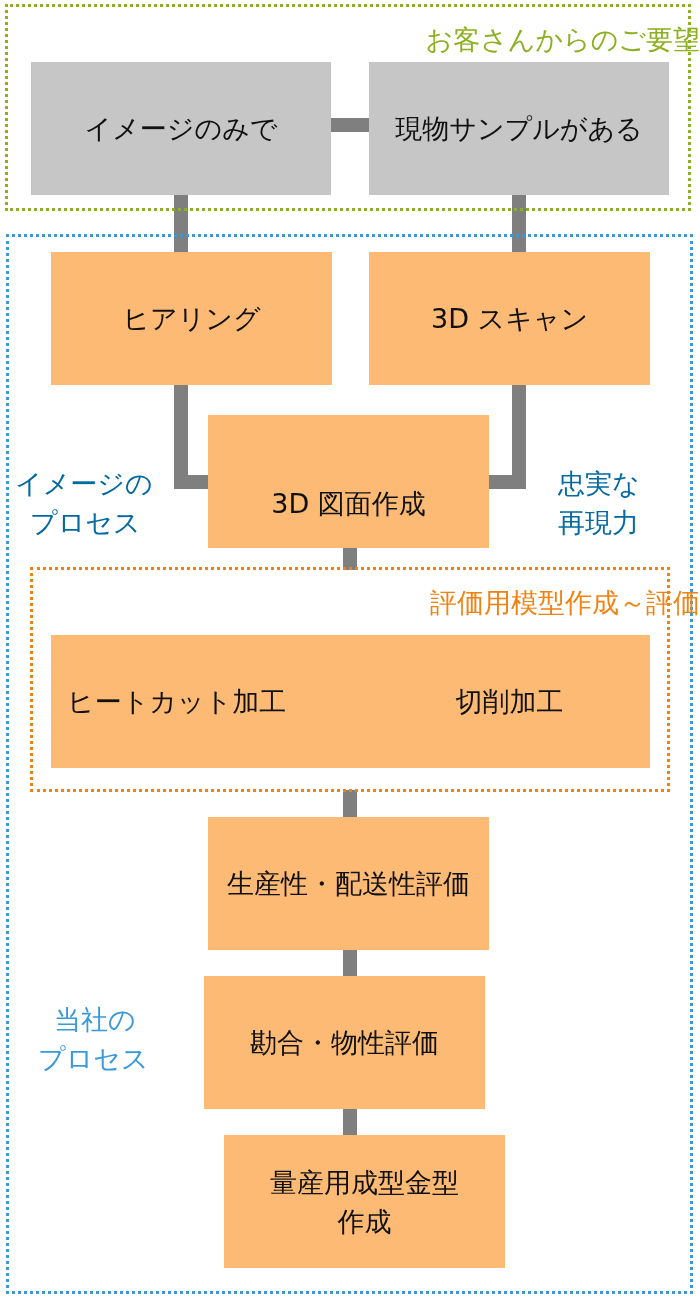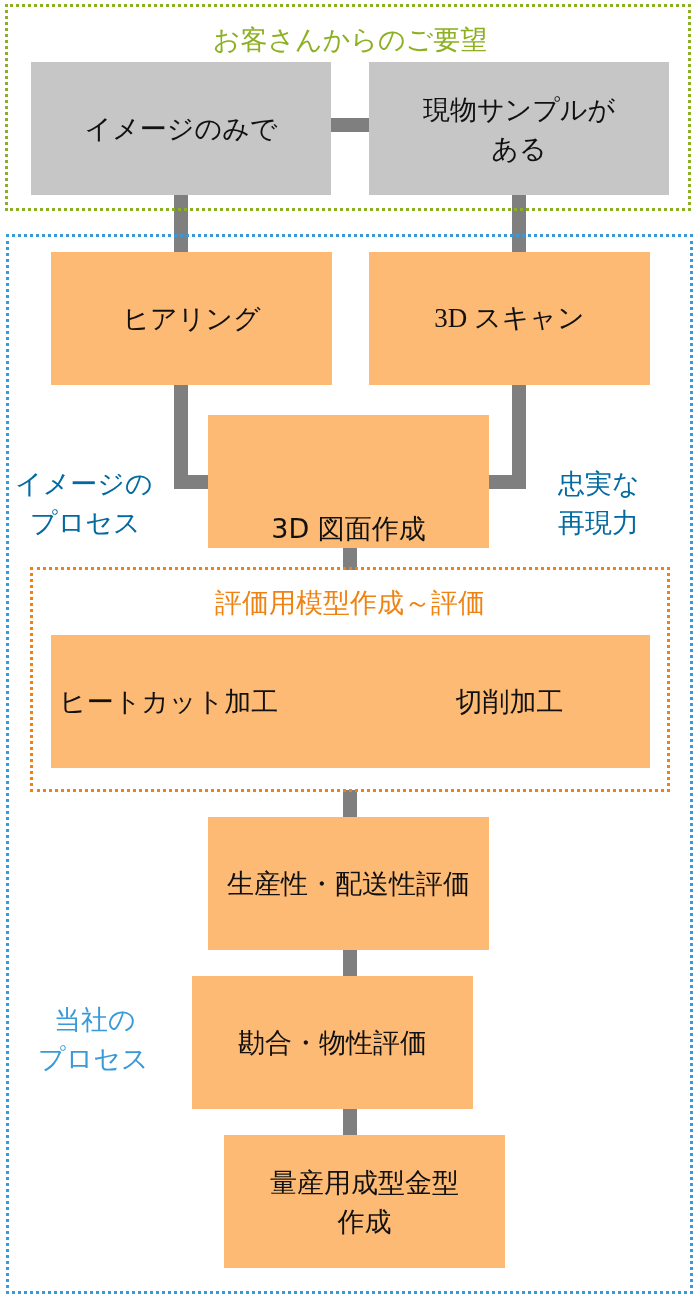--- a/index.html
+++ b/index.html
@@ -7,21 +7,21 @@
          font-family:"DejaVu Sans", "Liberation Sans", sans-serif; }
   .abs { position:absolute; }
   .frame-green { left:5px; top:4px; width:686px; height:207px; border:3px dotted #8cb021; box-sizing:border-box; }
   .frame-blue { left:6px; top:234px; width:687px; height:1060px; border:3px dotted #3a9ad9; box-sizing:border-box; }
   .frame-orange { left:30px; top:567px; width:640px; height:225px; border:3px dotted #ef8210; box-sizing:border-box; }
   .box { position:absolute; display:flex; align-items:center; justify-content:center; text-align:center;
          font-size:27px; line-height:39px; color:#111; box-sizing:border-box; }
   .gray { background:#c6c6c6; }
   .blue { background:#fdba74; }
   .line { position:absolute; background:#7f7f7f; }
-  .title { position:absolute; font-size:27px; text-align:center; white-space:nowrap; }
+  .title { position:absolute; font-size:27px; text-align:right; white-space:nowrap; }
   .side { position:absolute; font-size:27px; line-height:39px; color:#0369a1; }
 </style>
 </head>
 <body>
 
 <div class="line" style="left:330px;top:118px;width:40px;height:14px;"></div>
 <div class="line" style="left:174px;top:193px;width:14px;height:60px;"></div>
 <div class="line" style="left:512px;top:193px;width:14px;height:60px;"></div>
 <div class="line" style="left:174px;top:385px;width:14px;height:104px;"></div>
 <div class="line" style="left:174px;top:475px;width:36px;height:14px;"></div>
@@ -30,61 +30,61 @@
 <div class="line" style="left:343px;top:548px;width:14px;height:22px;"></div>
 <div class="line" style="left:343px;top:790px;width:14px;height:28px;"></div>
 <div class="line" style="left:343px;top:950px;width:14px;height:27px;"></div>
 <div class="line" style="left:343px;top:1109px;width:14px;height:27px;"></div>
 
 <div class="abs frame-green"></div>
 <div class="title" style="left:0;width:700px;top:22px;color:#8cb021;">お客さんからのご要望</div>
 <div class="box gray" style="left:31px;top:62px;width:300px;height:133px;flex-direction:column;">
   <span>イメージのみで</span>
 </div>
-<div class="box gray" style="left:369px;top:62px;width:300px;height:133px;flex-direction:column;">
+<div class="box gray" style="left:369px;top:62px;width:300px;height:133px;flex-direction:row;">
   <span>現物サンプルが</span>
   <span>ある</span>
 </div>
 
 <div class="abs frame-blue"></div>
 
 <div class="box blue" style="left:51px;top:252px;width:281px;height:133px;">
   <span>ヒアリング</span>
 </div>
-<div class="box blue" style="left:369px;top:252px;width:281px;height:133px;font-family:Liberation Serif, serif;">
+<div class="box blue" style="left:369px;top:252px;width:281px;height:133px;">
   <span>3D スキャン</span>
 </div>
 
-<div class="box blue" style="left:208px;top:415px;width:281px;height:133px;align-items:flex-end;padding-top:44px;">
+<div class="box blue" style="left:208px;top:415px;width:281px;height:133px;align-items:center;padding-top:44px;">
   <span>3D 図面作成</span>
 </div>
 
 <div class="side" style="left:15px;top:464px;">
   <div>イメージの</div>
   <div style="padding-left:15px;">プロセス</div>
 </div>
 <div class="side" style="left:558px;top:464px;">
   <div>忠実な</div>
   <div>再現力</div>
 </div>
 
 <div class="abs frame-orange"></div>
 <div class="title" style="left:0;width:700px;top:585px;color:#ef8210;">評価用模型作成～評価</div>
-<div class="box blue" style="left:51px;top:635px;width:320px;height:133px;justify-content:flex-start;padding-left:8px;">
+<div class="box blue" style="left:51px;top:635px;width:320px;height:133px;justify-content:flex-start;padding-left:16px;">
   <span>ヒートカット加工</span>
 </div>
 <div class="box blue" style="left:369px;top:635px;width:281px;height:133px;justify-content:center;">
   <span>切削加工</span>
 </div>
 
 <div class="box blue" style="left:208px;top:817px;width:281px;height:133px;">
   <span>生産性・配送性</span>
   <span>評価</span>
 </div>
-<div class="box blue" style="left:192px;top:976px;width:281px;height:133px;">
+<div class="box blue" style="left:204px;top:976px;width:281px;height:133px;">
   <span>勘合・物性評価</span>
 </div>
 <div class="box blue" style="left:208px;top:1135px;width:281px;height:133px;flex-direction:column;margin-left:16px;">
   <span>量産用成型金型</span>
   <span>作成</span>
 </div>
 
 <div class="side" style="left:38px;top:1000px;color:#3a9ad9;">
   <div style="padding-left:16px;">当社の</div>
   <div>プロセス</div>

